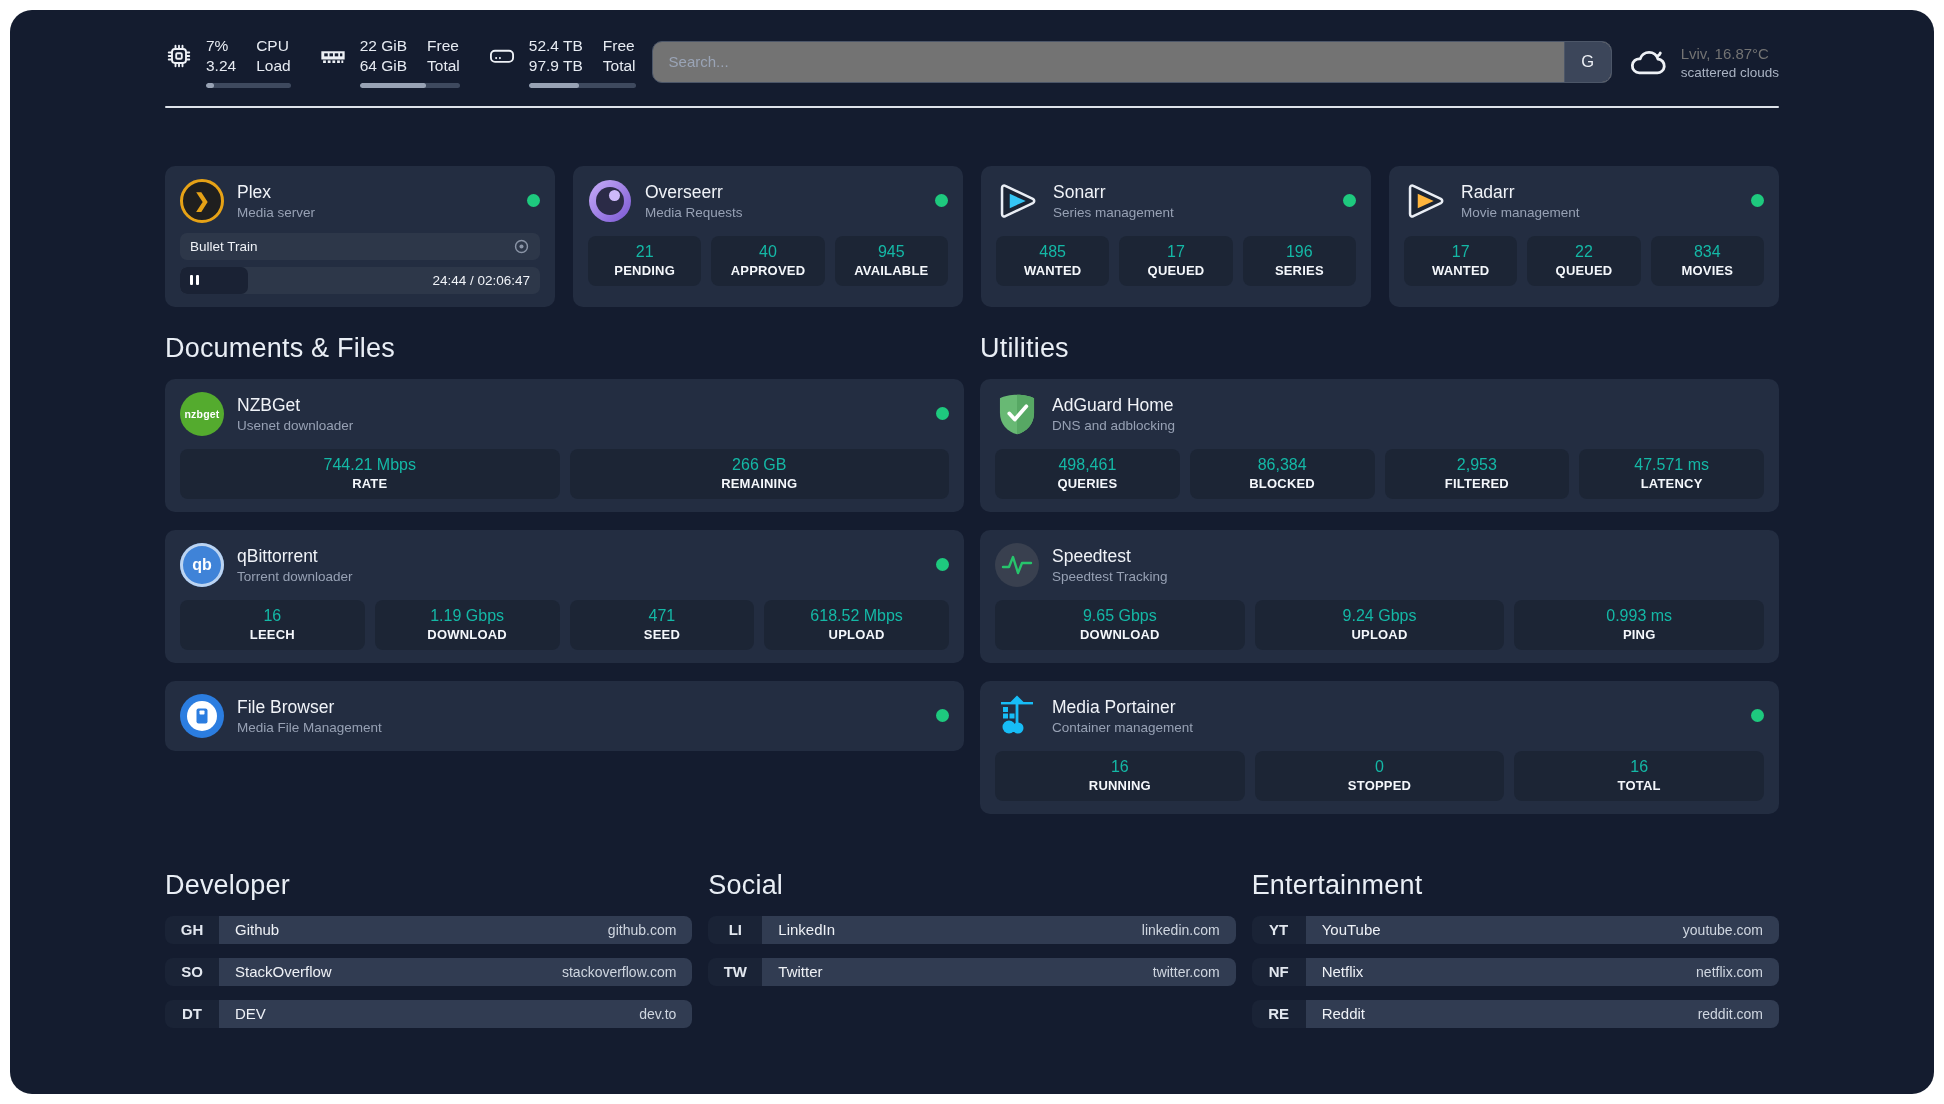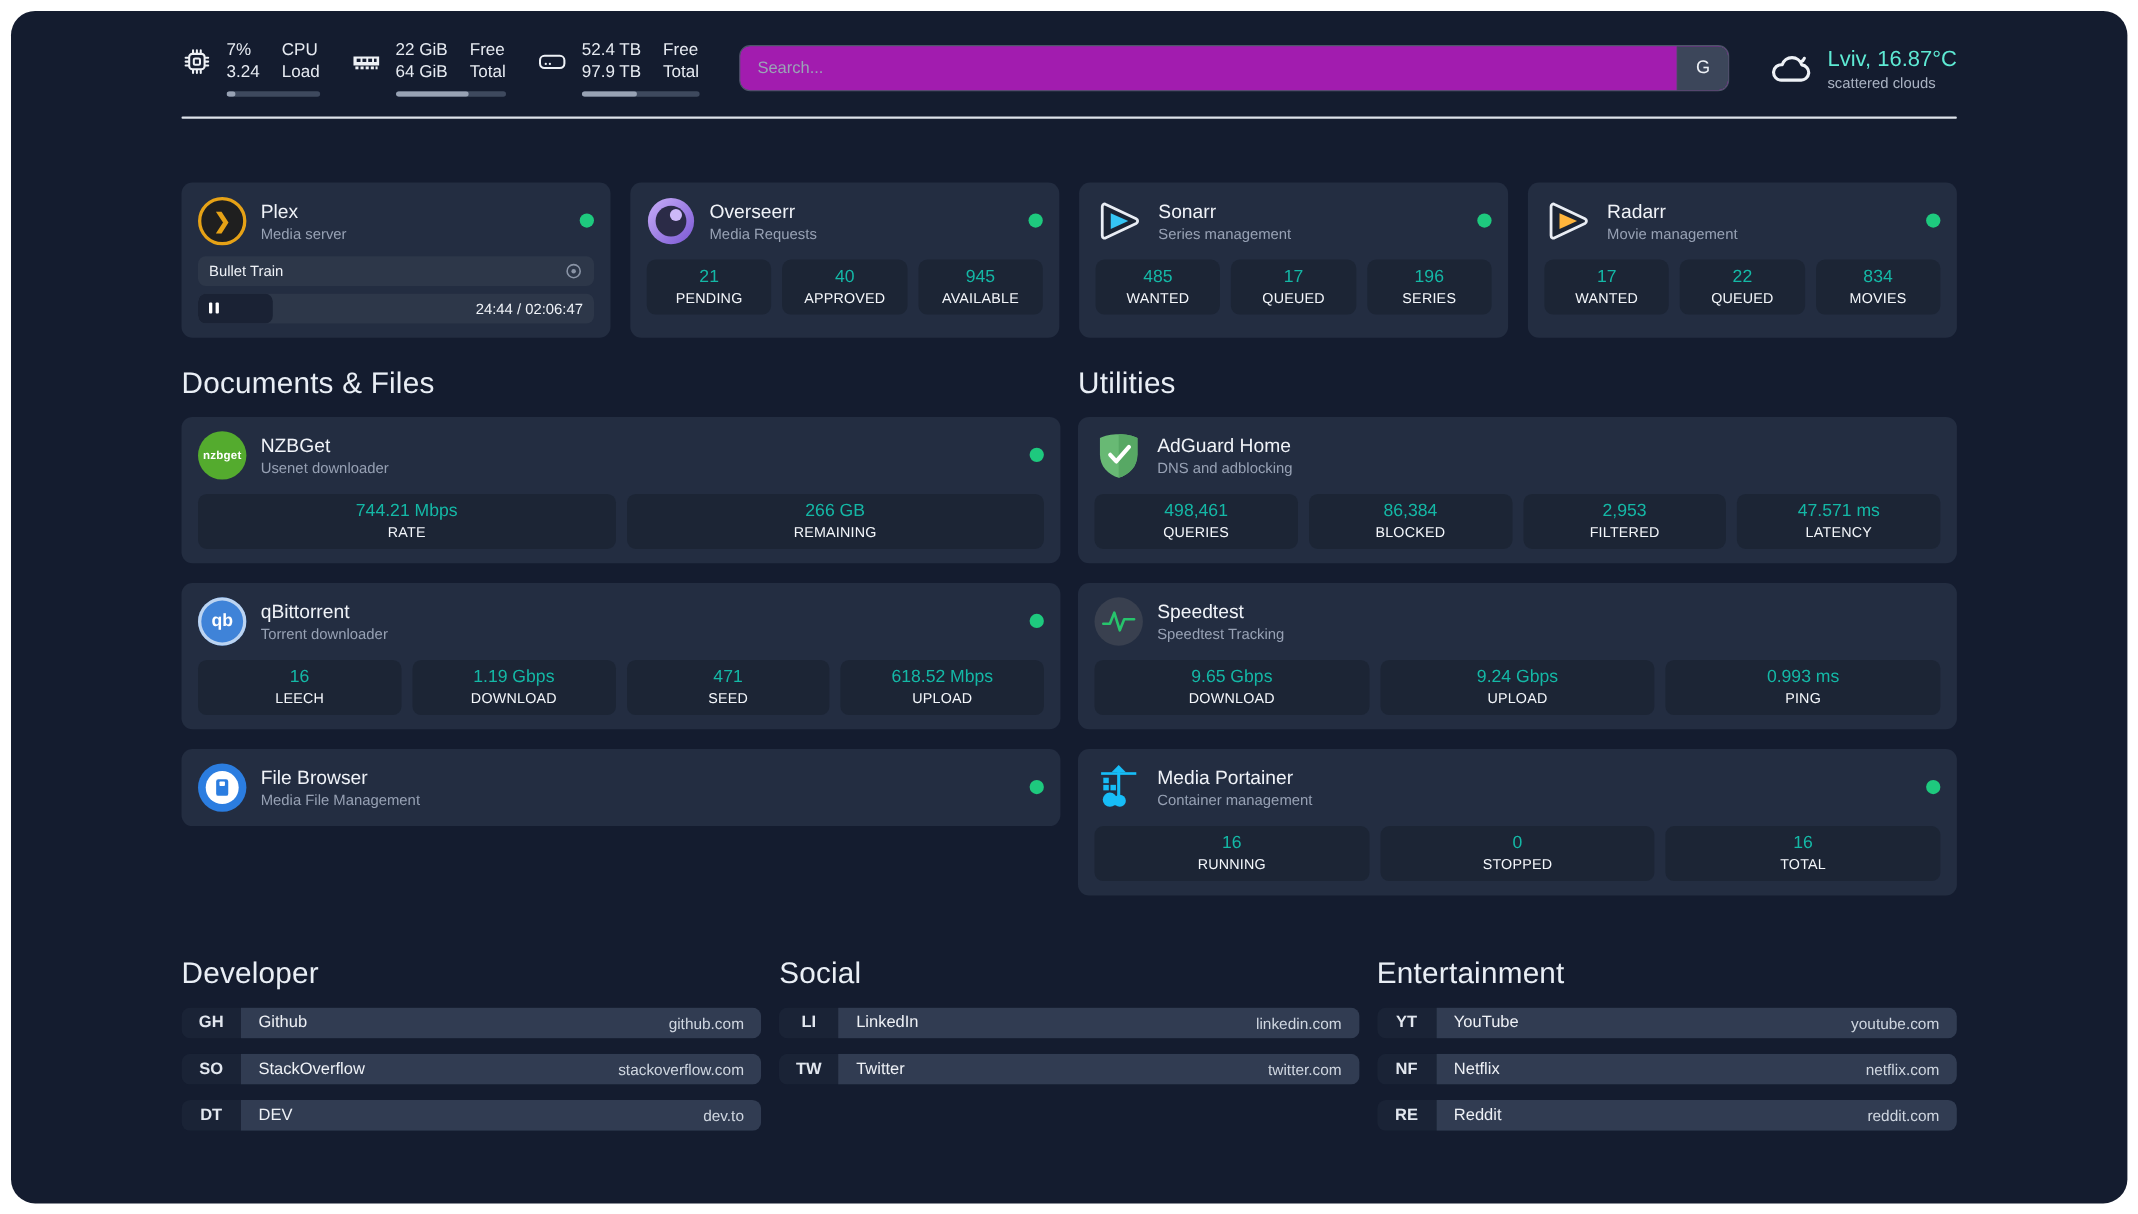--- a/index.html
+++ b/index.html
@@ -13,32 +13,32 @@
   .sys-stats { display: flex; gap: 28px; }
   .sys-stat { display: flex; gap: 13px; align-items: flex-start; }
   .sys-icon { width: 28px; height: 28px; margin-top: 6px; flex: none; }
   .sys-body { display: flex; flex-direction: column; }
   .sys-cols { display: flex; gap: 20px; }
   .sys-col { font-size: 15.5px; color: #e7ebf2; line-height: 1.32; white-space: nowrap; }
   .sys-col div { text-align: left; }
   .sys-bar { margin-top: 6px; height: 5px; border-radius: 3px; background: #3e495e; overflow: hidden; }
   .sys-fill { height: 100%; background: #98a2b4; border-radius: 3px; }
 
-  .search { flex: 1; margin: 0 36px; height: 42px; background: #a21caf; border: 1px solid #4c5668;
+  .search { flex: 1; margin: 0 16px; height: 42px; background: #737373; border: 1px solid #4c5668;
     border-radius: 10px; display: flex; align-items: stretch; overflow: hidden; justify-content: flex-end; }
   .search input { flex: 1; background: transparent; border: none; outline: none; padding: 0 16px;
     font-size: 15px; color: #e7ebf2; font-family: "Liberation Sans", sans-serif; }
   .search input::placeholder { color: #9aa4b6; }
   .g-btn { width: 47px; border: none; border-left: 1px solid #4c5668; background: #3c465a;
     color: #eef1f6; font-size: 16.5px; font-weight: 500; cursor: pointer; border-radius: 0 9px 9px 0;
     font-family: "Liberation Sans", sans-serif; }
 
   .weather { display: flex; align-items: center; gap: 13px; }
   .weather-icon { width: 40px; height: 40px; flex: none; }
-  .weather-main { font-size: 20px; color: #5eead4; line-height: 1.35; }
+  .weather-main { font-size: 15px; color: #737373; line-height: 1.35; }
   .weather-sub { font-size: 13.5px; color: #aab3c3; }
 
   .divider { margin-top: 18px; height: 2px; background: #dde2ea; border-radius: 1px; }
 
   
   h2.section-title { font-size: 27px; font-weight: 500; color: #e9eef5; letter-spacing: .2px; }
   .media-section { margin-top: 58px; }
   .media-grid { display: grid; grid-template-columns: repeat(4, 1fr); gap: 18px; margin-top: 15px; }
   .two-col { display: grid; grid-template-columns: 1fr 1fr; gap: 16px; margin-top: 26px; }
   .col-stack { display: flex; flex-direction: column; }
@@ -47,21 +47,21 @@
   
   .card { background: #232d41; border-radius: 10px; padding: 13px 15px; cursor: pointer; }
   .card-head { display: flex; align-items: center; gap: 13px; }
   .app-titles { display: flex; flex-direction: column; gap: 2px; }
   .app-title { font-size: 17.5px; color: #f0f3f8; font-weight: 500; }
   .app-sub { font-size: 13.5px; color: #97a1b4; }
   .dot { margin-left: auto; width: 13px; height: 13px; border-radius: 50%; background: #1ec97e; flex: none; }
   .stats { display: flex; gap: 10px; margin-top: 13px; }
   .stat { flex: 1; background: #1c2535; border-radius: 8px; padding: 7px 8px 8px; text-align: center; }
   .stat-value { font-size: 16px; color: #14b8a6; }
-  .stat-label { font-size: 13px; font-weight: 400; color: #f4f7fb; margin-top: 2px; letter-spacing: .2px; }
+  .stat-label { font-size: 13px; font-weight: 700; color: #f4f7fb; margin-top: 2px; letter-spacing: .2px; }
 
   
   .app-icon { width: 44px; height: 44px; flex: none; display: flex; align-items: center; justify-content: center; }
   .icon-plex { border-radius: 50%; background: #1f1f1f; border: 3px solid #e6a216;
     color: #e6a216; font-size: 19px; font-weight: 700; }
   .icon-nzbget { border-radius: 50%; background: #54ab2e; color: #ffffff;
     font-size: 10.5px; font-weight: 700; letter-spacing: .2px; }
   .icon-qb { border-radius: 50%; background: #3f83d8; box-shadow: inset 0 0 0 3px rgba(255,255,255,.65);
     color: #ffffff; font-size: 16px; font-weight: 700; }
   .icon-speedtest { border-radius: 50%; background: #39404f; }

